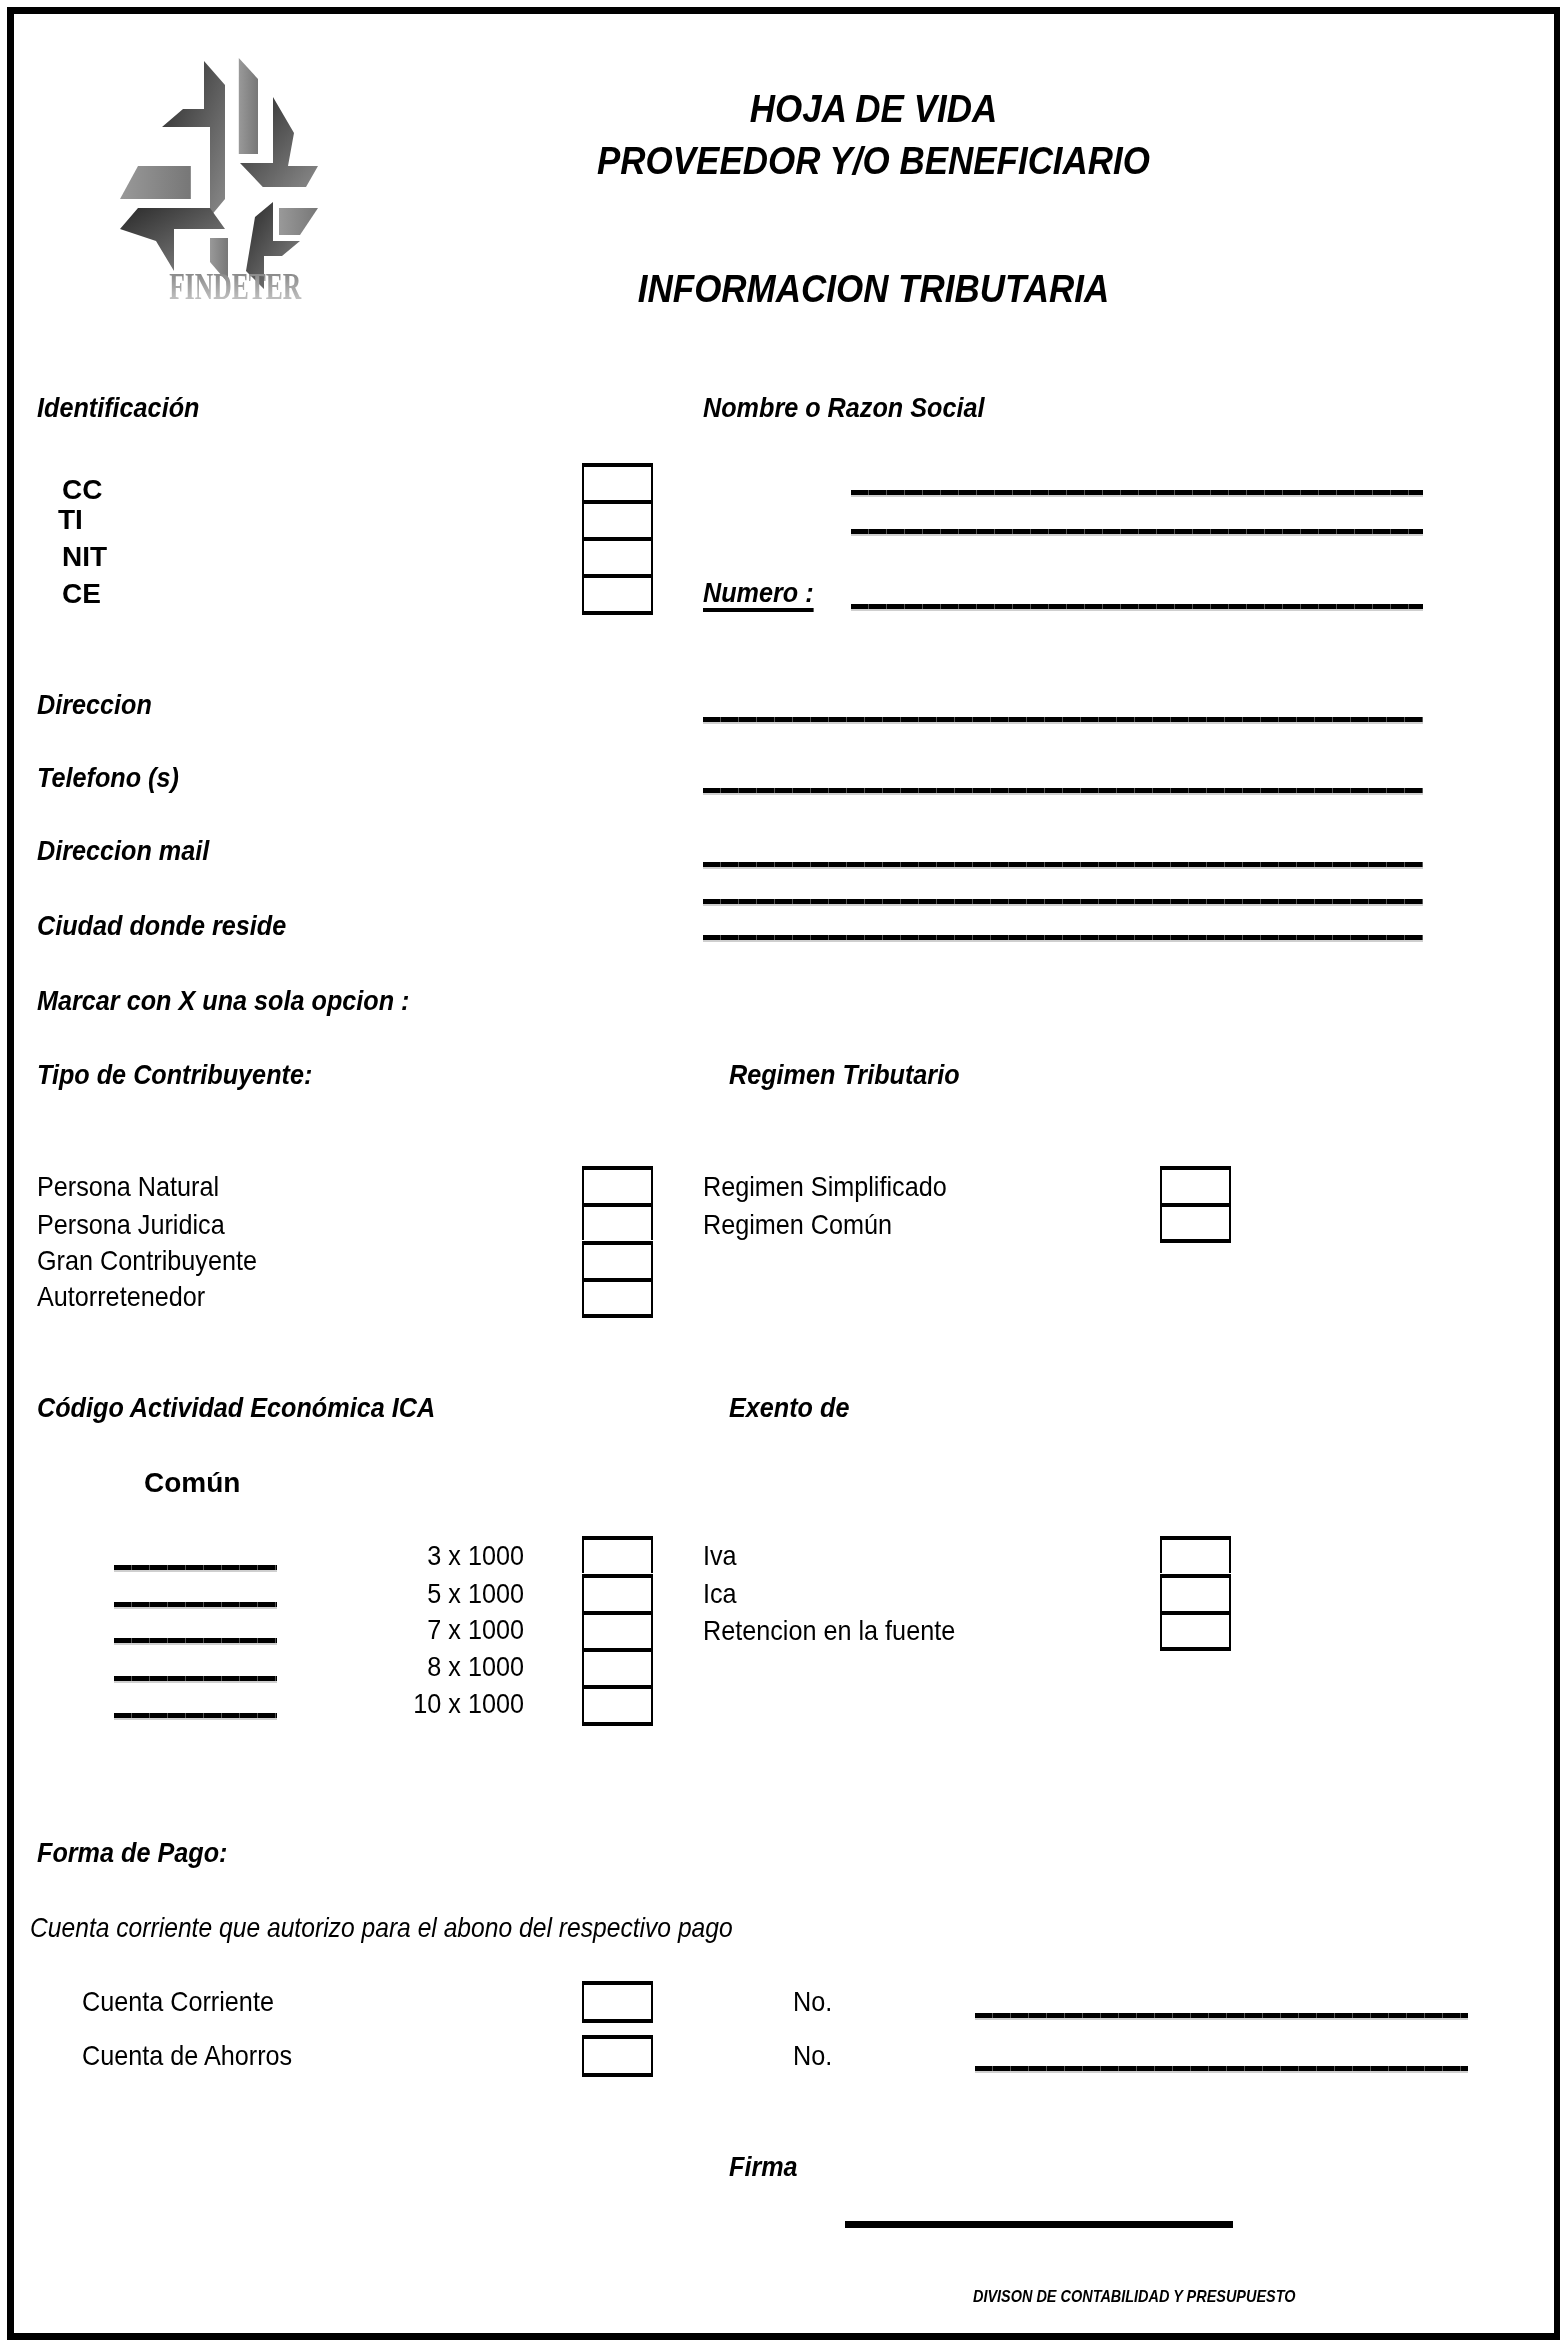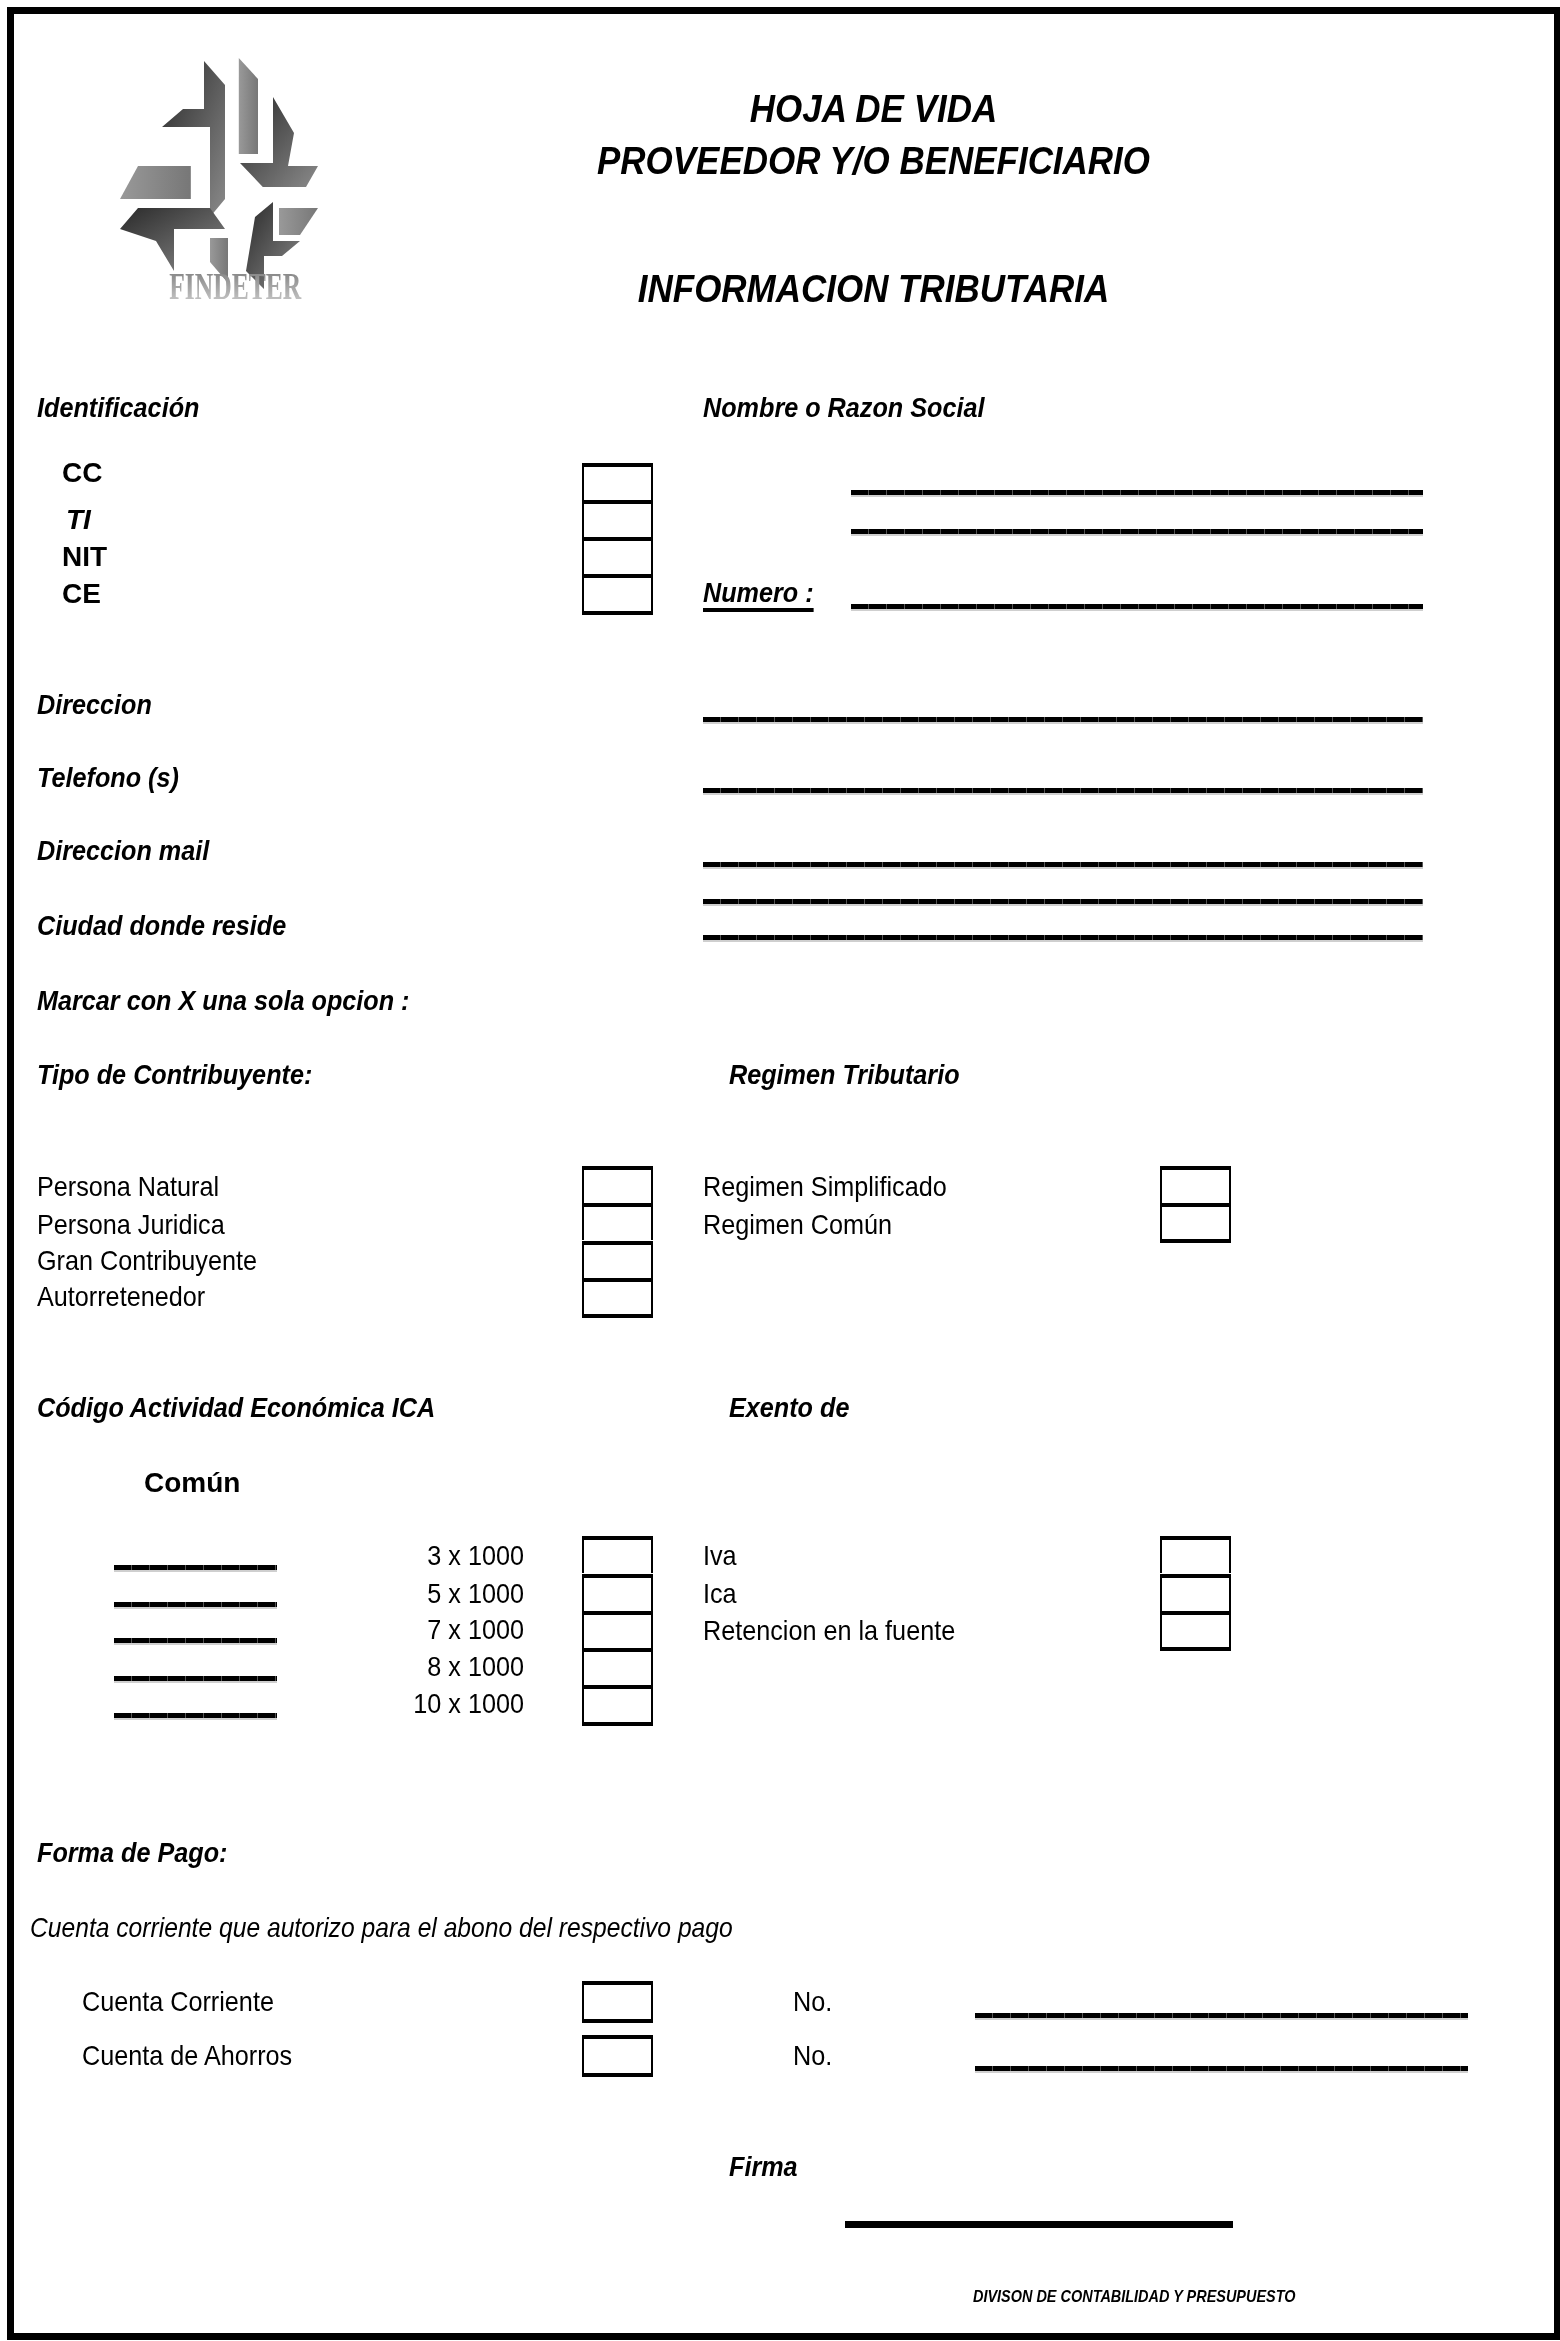--- a/index.html
+++ b/index.html
@@ -57,22 +57,22 @@
   <text x="192" y="437" text-anchor="middle" font-family="Liberation Serif, serif" font-weight="bold" font-size="62" fill="url(#gt)" textLength="220" lengthAdjust="spacingAndGlyphs">FINDETER</text>
 </svg>
 
 <div class="abs title" style="left:633px; width:481px; text-align:center; top:90px;">HOJA DE VIDA</div>
 <div class="abs title" style="left:513px; width:721px; text-align:center; top:142px;">PROVEEDOR Y/O BENEFICIARIO</div>
 <div class="abs title" style="left:543px; width:661px; text-align:center; top:270px;">INFORMACION TRIBUTARIA</div>
 
 <div class="abs label" style="left:37px; top:394px;">Identificación</div>
 <div class="abs label" style="left:703px; top:394px;">Nombre o Razon Social</div>
 
-<div class="abs idcode" style="left:62px; top:459px;">CC</div>
-<div class="abs idcode" style="left:66px; top:506px;font-style:italic;">TI</div>
+<div class="abs idcode" style="left:62px; top:476px;">CC</div>
+<div class="abs idcode" style="left:58px; top:506px;">TI</div>
 <div class="abs idcode" style="left:62px; top:543px;">NIT</div>
 <div class="abs idcode" style="left:62px; top:580px;">CE</div>
 
 <div class="box" style="left:582px; top:463px; width:71px; height:37px;"></div>
 <div class="box" style="left:582px; top:500px; width:71px; height:37px;"></div>
 <div class="box" style="left:582px; top:537px; width:71px; height:37px;"></div>
 <div class="box last" style="left:582px; top:574px; width:71px; height:41px;"></div>
 
 <div class="line" style="left:851px; width:572px; top:490px;"></div>
 <div class="line" style="left:851px; width:572px; top:529px;"></div>

